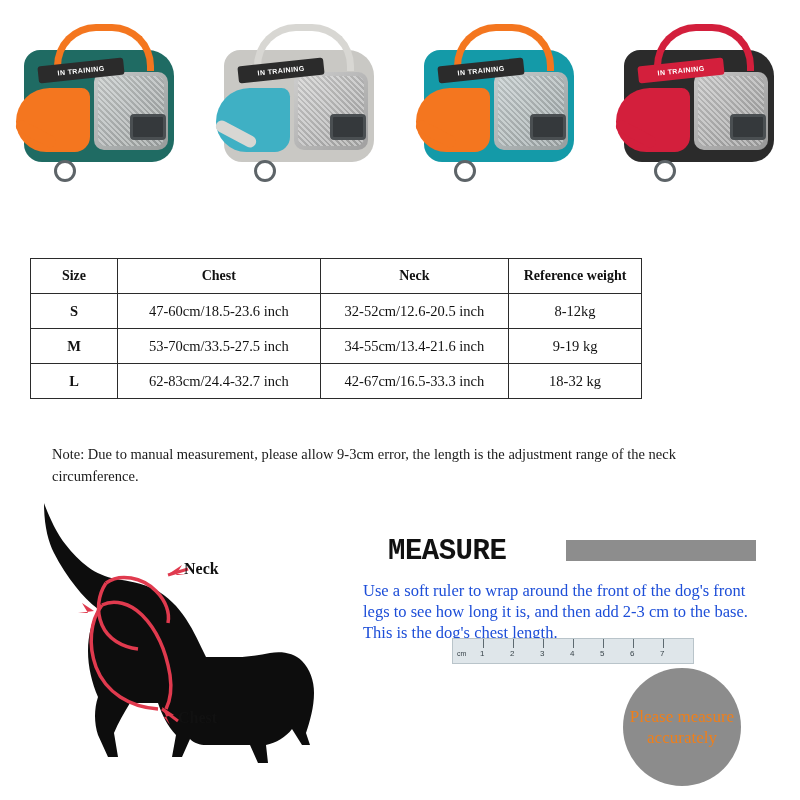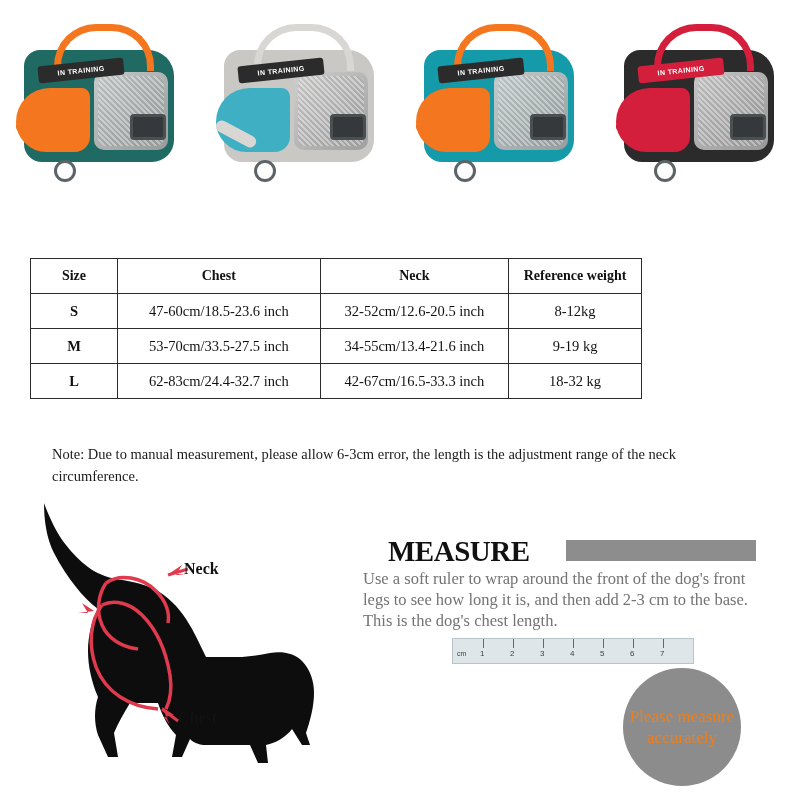--- a/index.html
+++ b/index.html
@@ -104,30 +104,30 @@
   .lbl{
     position:absolute;font-family:"Liberation Serif",serif;
     font-weight:bold;font-size:16px;color:#111;
   }
   .lbl-neck{left:184px;top:560px;}
   .lbl-chest{left:178px;top:709px;}
 
   
   .measure-title{
     position:absolute;left:388px;top:535px;
-    font-family:Liberation Serif, serif;
+    font-family:Liberation Mono, monospace;
     font-weight:bold;font-size:29px;letter-spacing:-.5px;color:#111;
   }
   .measure-bar{
     position:absolute;left:566px;top:540px;width:190px;height:21px;
     background:#8d8d8d;
   }
   .measure-text{
-    position:absolute;left:363px;top:568px;width:410px;
-    font-size:16.5px;line-height:1.28;color:#737373;
+    position:absolute;left:363px;top:580px;width:410px;
+    font-size:16.5px;line-height:1.28;color:#1d4ed8;
   }
   .ruler{
     position:absolute;left:452px;top:638px;width:240px;height:24px;
     background:#dfe6ea;border:1px solid #b9c4ca;
   }
   .ruler .tick{position:absolute;top:0;width:1px;height:9px;background:#5d6a70;}
   .ruler .num{
     position:absolute;top:10px;font-size:8px;color:#39444a;
     font-family:"Liberation Sans",sans-serif;
   }
@@ -220,21 +220,21 @@
       </tr>
       <tr>
         <td class="sz">L</td>
         <td>62-83cm/24.4-32.7 inch</td>
         <td>42-67cm/16.5-33.3 inch</td>
         <td>18-32 kg</td>
       </tr>
     </tbody>
   </table>
 
-  <div class="note">Note: Due to manual measurement, please allow 6-3cm error, the length is the adjustment range of the neck circumference.</div>
+  <div class="note">Note: Due to manual measurement, please allow 9-3cm error, the length is the adjustment range of the neck circumference.</div>
 
   <div class="dog-area">
     <svg class="dog-svg" width="380" height="300" viewBox="0 0 380 300">
       <path fill="#0d0d0d" d="M34,8 C34,8 44,36 56,50 C62,58 70,66 78,72
         C86,78 96,82 106,84 C118,86 132,88 144,94
         C158,101 168,112 176,124 C184,136 190,150 196,162
         L228,162 C238,162 250,160 260,158
         C272,156 284,158 292,166 C300,174 304,186 304,198
         C304,212 300,226 296,238 L300,250 L292,250 L282,234
         C276,242 266,248 256,250 L258,268 L248,268 L240,250

